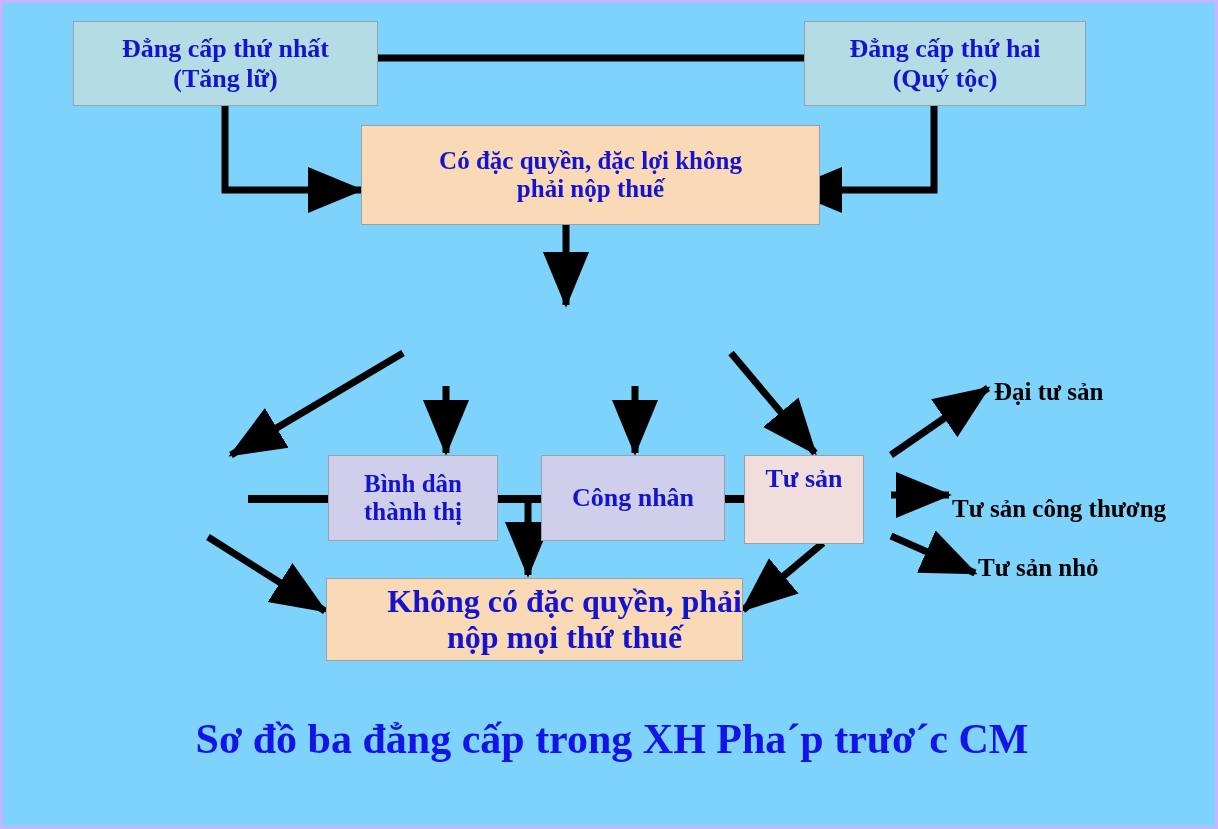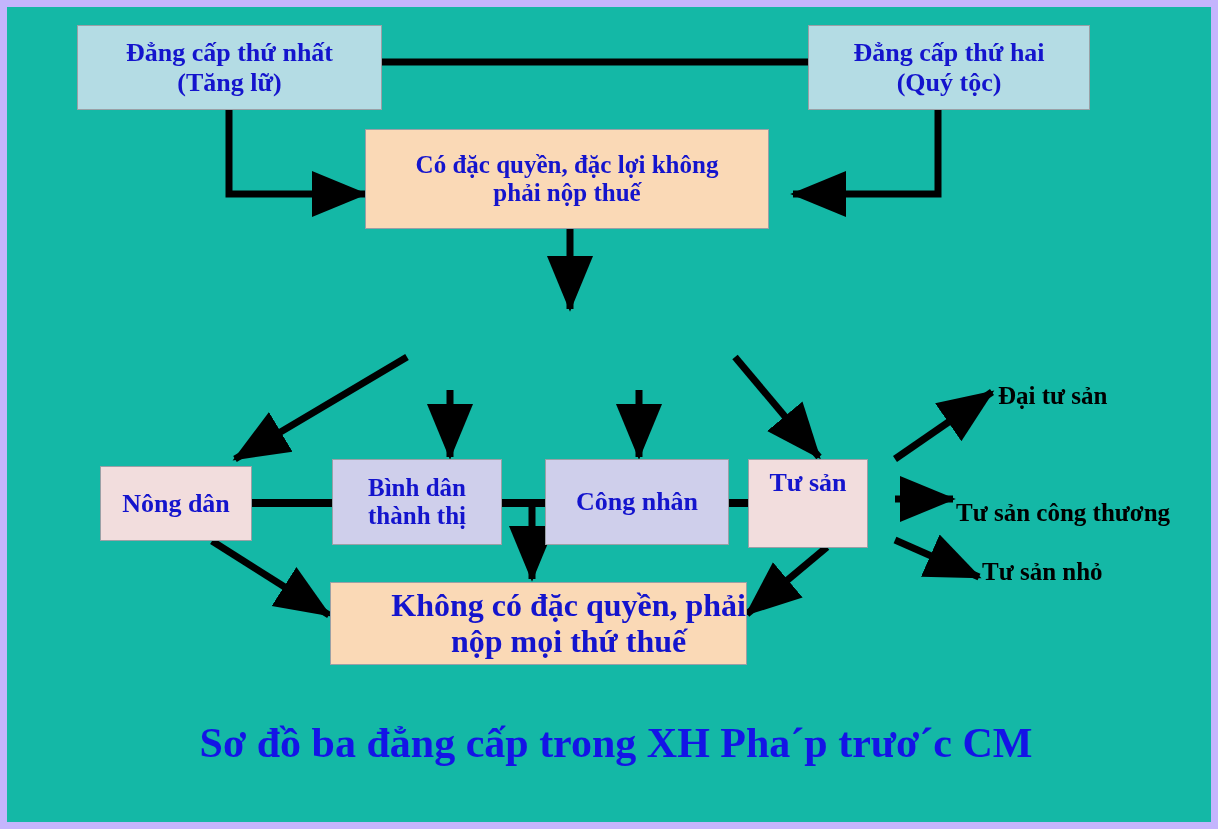--- a/index.html
+++ b/index.html
@@ -4,22 +4,22 @@
 <style>
   html, body {
     margin: 0;
     padding: 0;
     background: #ffffff;
   }
   #slide {
     position: relative;
     width: 1218px;
     height: 829px;
-    background: #14b8a6;
-    border: 7px solid #c4b5fd;
+    background: #7dd3fc;
+    border: 3px solid #c4b5fd;
     box-sizing: border-box;
     overflow: hidden;
     font-family: "Liberation Serif", serif;
   }
   #svg-layer {
     position: absolute;
     left: 0;
     top: 0;
     width: 1218px;
     height: 829px;
@@ -121,31 +121,28 @@
     </div>
   </div>
 
   <div class="node serif fill-blue" style="left:801px; top:18px; width:282px; height:85px; font-size:26px;">
     <div>
       <div>Đẳng cấp thứ hai</div>
       <div>(Quý tộc)</div>
     </div>
   </div>
 
-  <div class="node serif fill-peach" style="left:358px; top:122px; width:404px; height:100px; font-size:25px;">
+  <div class="node serif fill-peach" style="left:358px; top:122px; width:459px; height:100px; font-size:25px;">
     <div>
       <div>Có đặc quyền, đặc lợi không</div>
       <div>phải nộp thuế</div>
     </div>
   </div>
 
 
-  <div class="node serif fill-pink" style="left:93px; top:459px; width:152px; height:75px; font-size:26px;">
-    <div>Nông dân</div>
-  </div>
 
   <div class="node serif fill-lavender" style="left:325px; top:452px; width:170px; height:86px; font-size:25px;">
     <div>
       <div>Bình dân</div>
       <div>thành thị</div>
     </div>
   </div>
 
   <div class="node serif fill-lavender" style="left:538px; top:452px; width:184px; height:86px; font-size:26px;">
     <div>Công nhân</div>

